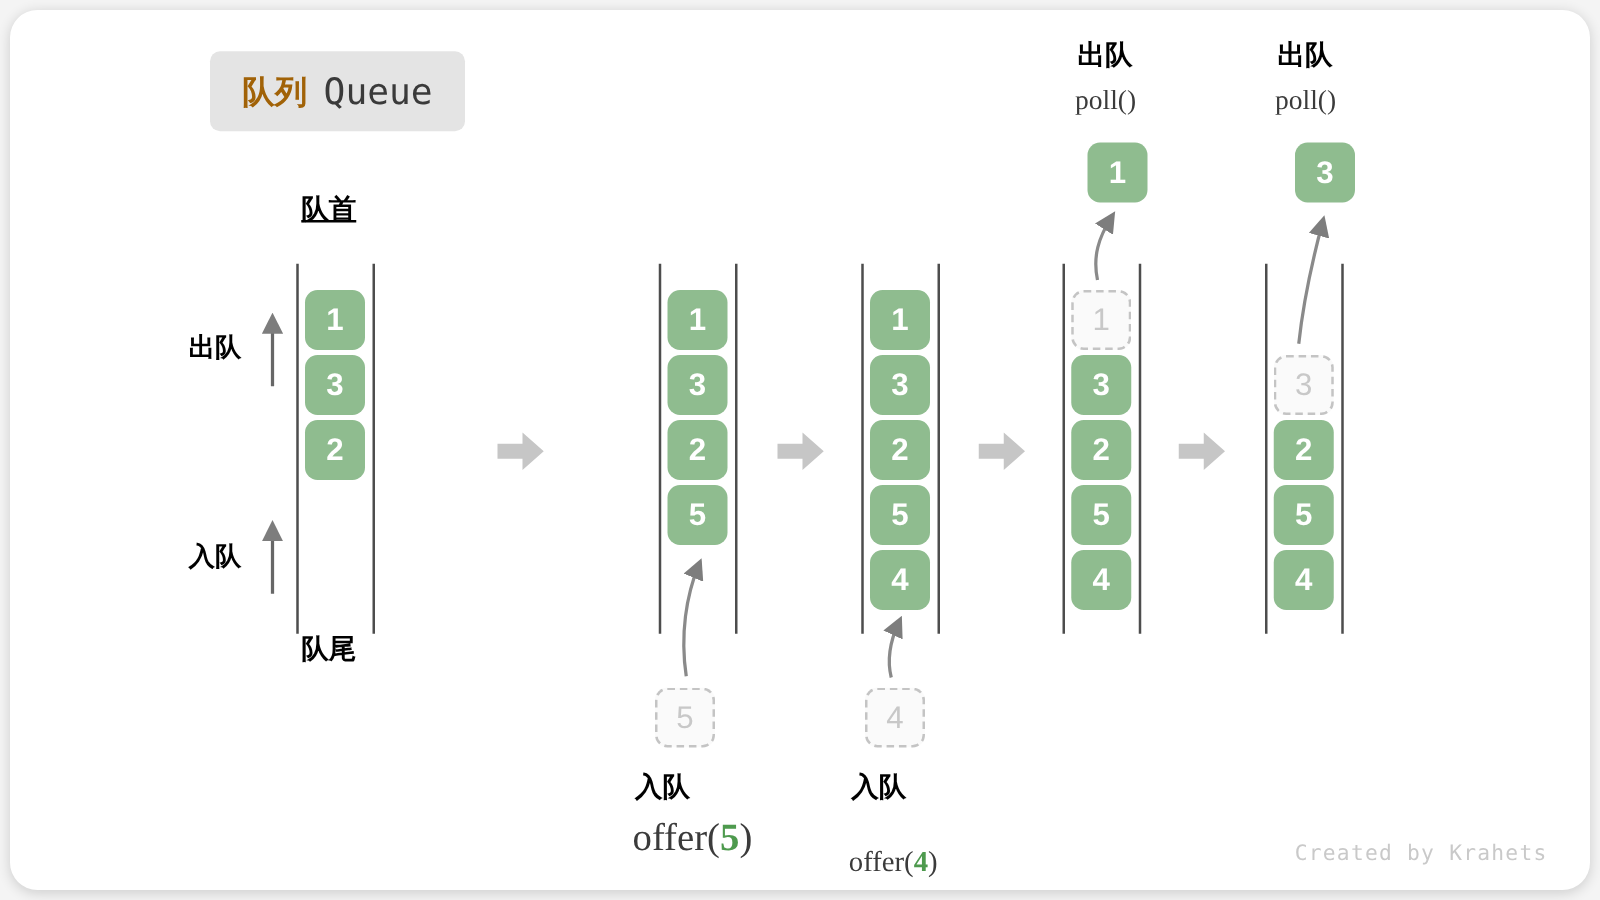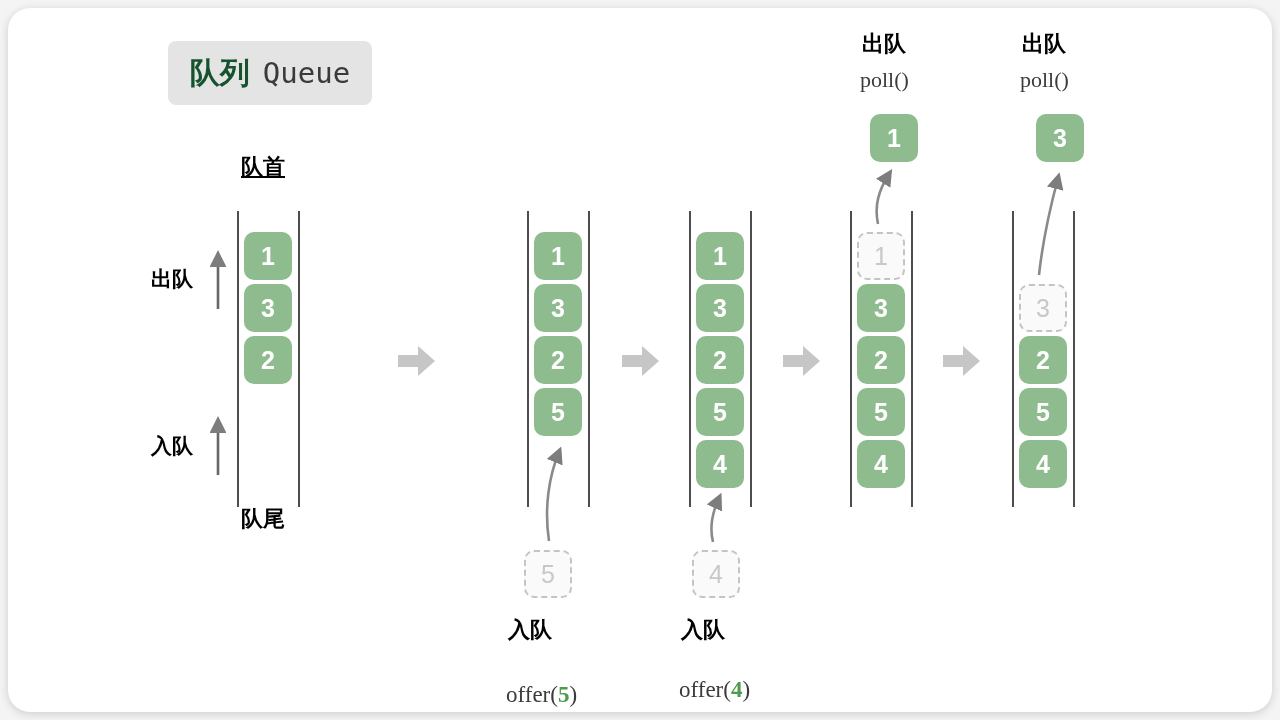--- a/index.html
+++ b/index.html
@@ -13,21 +13,21 @@
     background:#ffffff;border-radius:22px;
     box-shadow:0 2px 10px rgba(0,0,0,.16);
   }
   .abs{position:absolute;}
   
   .badge{
     position:absolute;left:168px;top:41px;width:204px;height:64px;
     background:#e4e4e4;border-radius:8px;
     display:flex;align-items:center;justify-content:center;gap:13px;
   }
-  .badge .zh{font-weight:700;font-size:30px;color:#14532d;}
+  .badge .zh{font-weight:700;font-size:26px;color:#a16207;}
   .badge .en{font-family:"DejaVu Sans Mono",monospace;font-size:29px;color:#3a3a3a;}
   
   .cjk{font-family:"Liberation Sans",sans-serif;font-weight:700;color:#000000;font-size:22px;line-height:1.25;white-space:nowrap;}
   .code{font-family:Liberation Serif, serif;color:#3b3b3b;font-size:22px;line-height:1.25;white-space:nowrap;}
   .code .arg{color:#4e9a4e;font-weight:700;}
   
   .wall{position:absolute;top:211px;height:296px;width:1.6px;background:#4d4d4d;}
   
   .box{
     position:absolute;width:48px;height:48px;border-radius:10px;
@@ -69,21 +69,21 @@
   <div class="box" style="left:244px;top:336px;">2</div>
 
   <div class="wall" style="left:527px;"></div>
   <div class="wall" style="left:588px;"></div>
   <div class="box" style="left:534px;top:232px;">1</div>
   <div class="box" style="left:534px;top:284px;">3</div>
   <div class="box" style="left:534px;top:336px;">2</div>
   <div class="box" style="left:534px;top:388px;">5</div>
   <div class="box dashed" style="left:524px;top:550px;">5</div>
   <div class="abs cjk" style="left:508px;top:616px;">入队</div>
-  <div class="abs code" style="left:506px;top:651px;font-size:23px;margin-top:30px;"><span>offer(</span><span class="arg">5</span><span>)</span></div>
+  <div class="abs code" style="left:506px;top:651px;font-size:31px;"><span>offer(</span><span class="arg">5</span><span>)</span></div>
 
   <div class="wall" style="left:689px;"></div>
   <div class="wall" style="left:750px;"></div>
   <div class="box" style="left:696px;top:232px;">1</div>
   <div class="box" style="left:696px;top:284px;">3</div>
   <div class="box" style="left:696px;top:336px;">2</div>
   <div class="box" style="left:696px;top:388px;">5</div>
   <div class="box" style="left:696px;top:440px;">4</div>
   <div class="box dashed" style="left:692px;top:550px;">4</div>
   <div class="abs cjk" style="left:681px;top:616px;">入队</div>
@@ -125,13 +125,14 @@
     <polygon points="0,11 20,11 20,2 37,17 20,32 20,23 0,23" transform="translate(783,344)" fill="#c6c6c6"></polygon>
     <polygon points="0,11 20,11 20,2 37,17 20,32 20,23 0,23" transform="translate(943,344)" fill="#c6c6c6"></polygon>
 
     <path d="M549,541 C544,508 549,476 559,452" fill="none" stroke="#8a8a8a" stroke-width="2.6" marker-end="url(#ah)"></path>
     <path d="M713,542 C709,526 713,511 719,498" fill="none" stroke="#8a8a8a" stroke-width="2.6" marker-end="url(#ah)"></path>
 
     <path d="M878,224 C874,205 879,190 889,174" fill="none" stroke="#8a8a8a" stroke-width="2.6" marker-end="url(#ah)"></path>
     <path d="M1039,275 C1043,238 1050,208 1058,178" fill="none" stroke="#8a8a8a" stroke-width="2.6" marker-end="url(#ah)"></path>
   </svg>
 
+  <div class="watermark">Created by Krahets</div>
 </div>
 
 </body></html>

